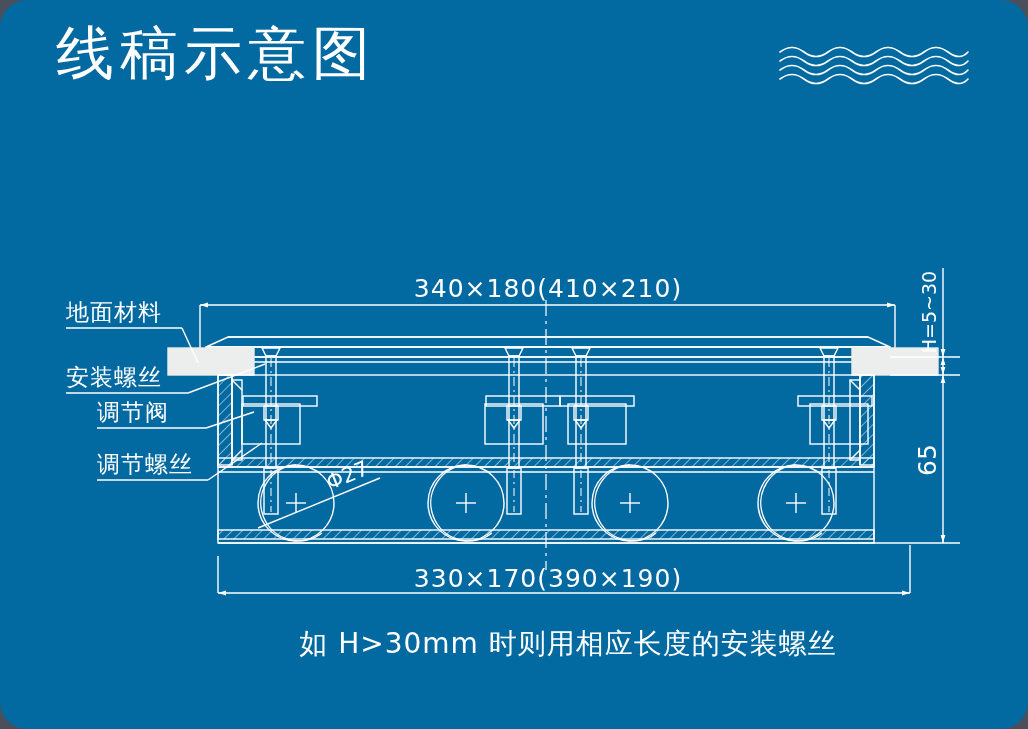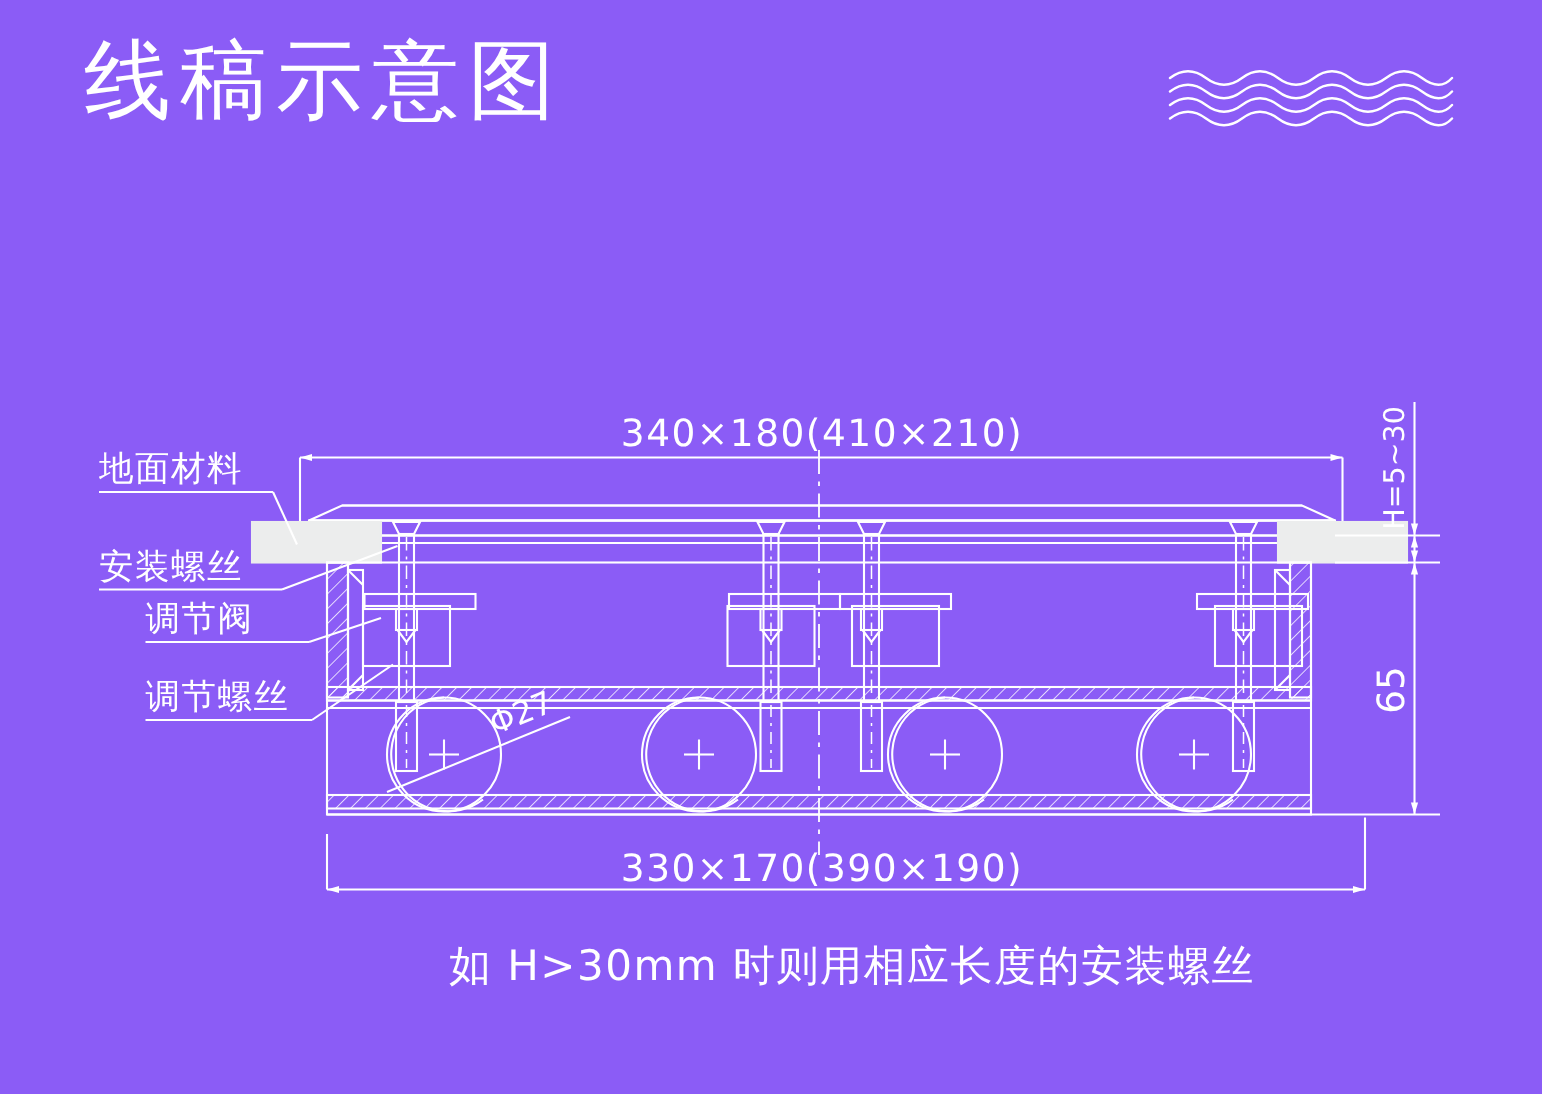--- a/index.html
+++ b/index.html
@@ -43,21 +43,21 @@
     position: absolute;
     left: 0;
     top: 0;
     width: 1028px;
     height: 729px;
   }
 </style>
 </head>
 <body>
 
-<div id="page" style="background: #8b5cf6;">
+<div id="page" style="background: #0369a1; border-radius: 27px;">
 
   <div id="page-title">线稿示意图</div>
 
   <svg id="wave-decor" viewBox="0 0 192 44" preserveAspectRatio="none">
     <g fill="none" stroke="#ffffff" stroke-width="1.6" stroke-linecap="round">
       <path d="M2 8 Q 14 -1 26 8 T 50 8 T 74 8 T 98 8 T 122 8 T 146 8 T 170 8 T 190 8"></path>
       <path d="M2 17 Q 14 8 26 17 T 50 17 T 74 17 T 98 17 T 122 17 T 146 17 T 170 17 T 190 17"></path>
       <path d="M2 26 Q 14 17 26 26 T 50 26 T 74 26 T 98 26 T 122 26 T 146 26 T 170 26 T 190 26"></path>
       <path d="M2 35 Q 14 26 26 35 T 50 35 T 74 35 T 98 35 T 122 35 T 146 35 T 170 35 T 190 35"></path>
     </g>

